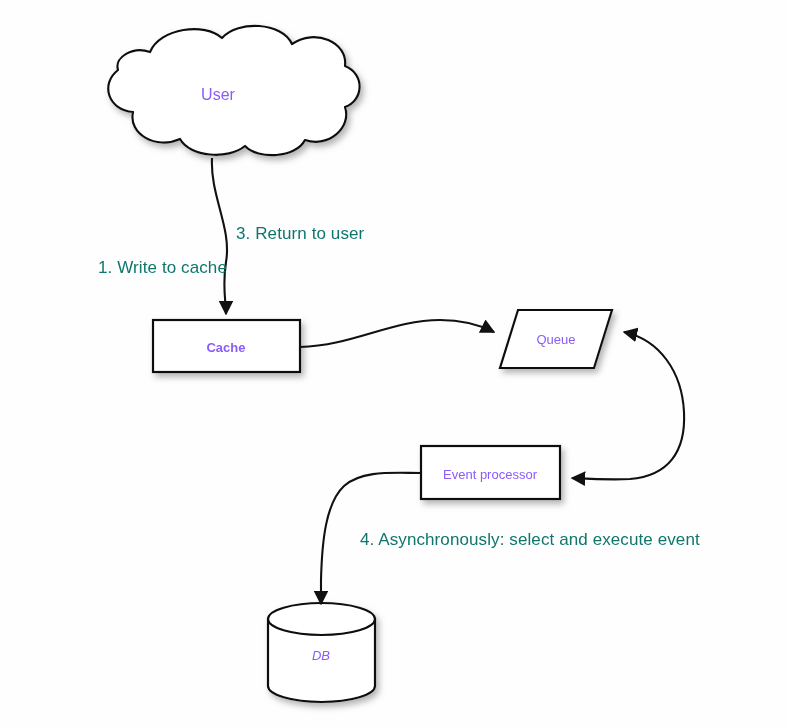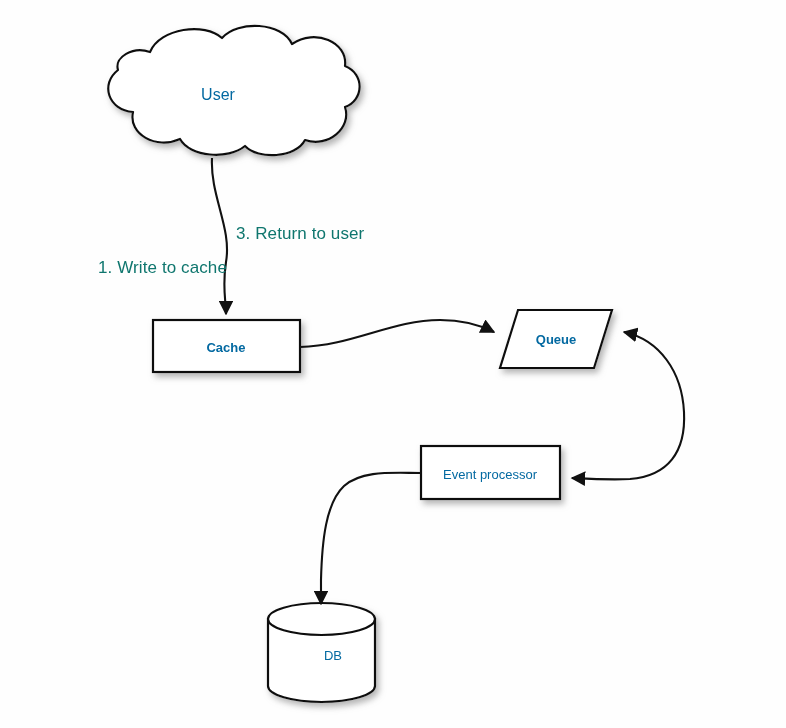--- a/index.html
+++ b/index.html
@@ -25,21 +25,21 @@
     position: absolute;
     left: 0;
     top: 0;
     width: 786px;
     height: 728px;
     display: block;
   }
   .node-label {
     position: absolute;
     font-family: "Liberation Sans", "DejaVu Sans", sans-serif;
-    color: #0369a1;
+    color: #8b5cf6;
     white-space: nowrap;
     transform: translate(-50%, -50%);
     text-align: left;
     pointer-events: none;
   }
   .node-label.user   { font-size: 16px; }
   .node-label.cache  { font-size: 13px; font-weight: bold; }
   .node-label.queue  { font-size: 13px; }
   .node-label.evproc { font-size: 13px; }
   .node-label.db     { font-size: 13px; }
@@ -129,25 +129,26 @@
                C 392 473, 362 470, 344 486
                C 326 503, 322 540, 321 580
                C 321 591, 321 598, 321 604" fill="none" stroke="#111111" stroke-width="2.1" marker-end="url(#arrow-end)"></path>
     </g>
   </svg>
 
   <div class="node-label user" style="left:218px; top:95px;">User</div>
 
   <div class="node-label cache" style="left:226px; top:347px;">Cache</div>
 
-  <div class="node-label queue" style="left:556px; top:339px;font-weight:bold;">Queue</div>
+  <div class="node-label queue" style="left:556px; top:339px;">Queue</div>
 
   <div class="node-label evproc" style="left:490px; top:474px;">Event processor</div>
 
-  <div class="node-label db" style="left:333px; top:655px;">DB</div>
+  <div class="node-label db" style="left:321px; top:655px;font-style:italic;">DB</div>
 
   <div class="edge-label" style="left:52px; top:258px;margin-left:46px;">1. Write to cache</div>
 
 
   <div class="edge-label" style="left:236px; top:224px;">3. Return to user</div>
 
+  <div class="edge-label" style="left:360px; top:530px;">4. Asynchronously: select and execute event</div>
 
 </div>
 
 </body></html>

